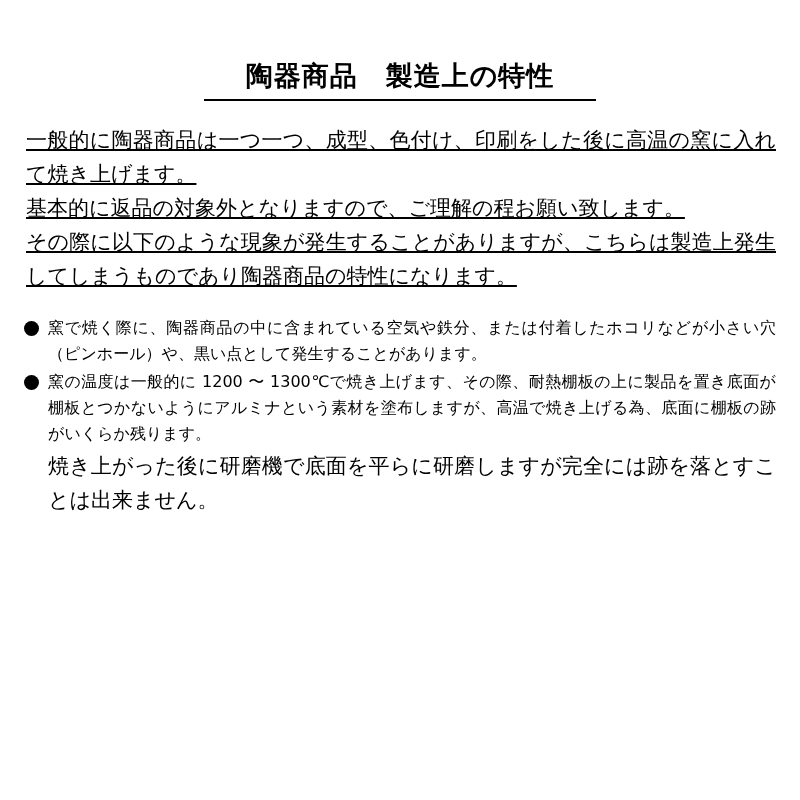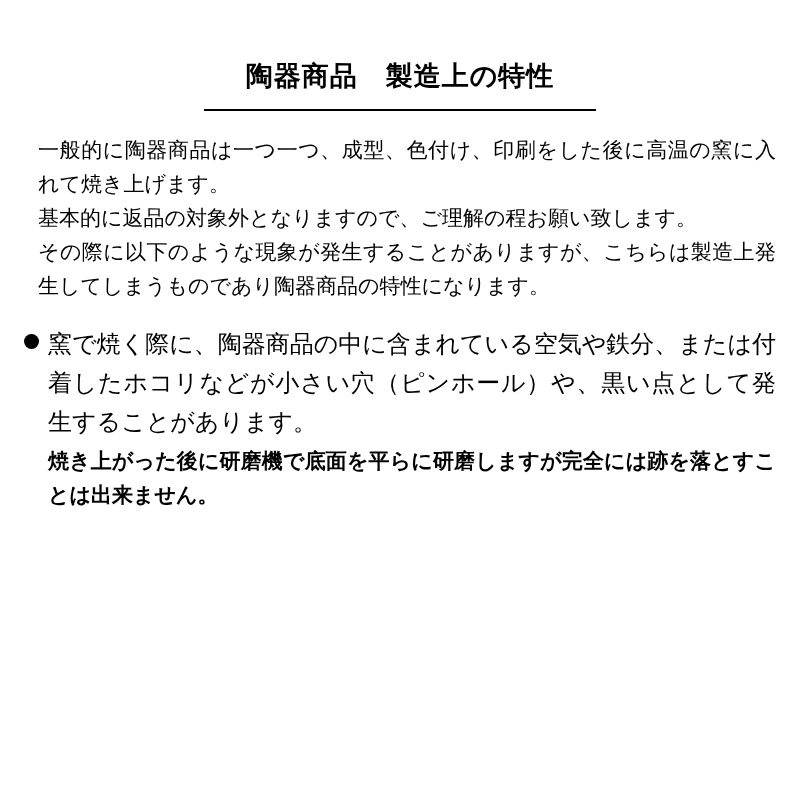--- a/index.html
+++ b/index.html
@@ -20,47 +20,48 @@
     height: 800px;
     box-sizing: border-box;
     padding: 58px 24px 0 24px;
   }
   .doc-title {
     text-align: center;
     font-size: 27px;
     font-weight: 700;
     letter-spacing: 1px;
     line-height: 1.3;
-    margin: 0 0 16px 0;
+    margin: 0 0 6px 0;
     display: block;
   }
   .title-underline {
     width: 392px;
     height: 2px;
     background: #000;
     margin: 0 auto 22px auto;
   }
   .intro {
     font-size: 21px;
     line-height: 1.62;
-    margin: 0 0 14px 12px;
+    margin: 0 0 14px 0;
     padding: 0 0 0 2px;
     text-align: justify;
     text-justify: inter-character;
+    text-decoration: underline;
   }
   .intro p {
     margin: 0;
   }
   .bullets {
     margin: 22px 0 0 0;
     padding: 0;
     list-style: none;
   }
   .bullet-item {
-    font-size: 24px;
+    font-size: 16px;
     line-height: 1.62;
     margin: 0 0 2px 0;
     position: relative;
     padding-left: 24px;
     text-align: justify;
     text-justify: inter-character;
   }
   .bullet-dot {
     position: absolute;
     left: 0;
@@ -70,21 +71,20 @@
     border-radius: 50%;
     background: #000;
   }
   .sub-para {
     font-size: 21px;
     line-height: 1.62;
     margin: 0;
     padding-left: 24px;
     text-align: justify;
     text-justify: inter-character;
-    font-weight: bold;
   }
 </style>
 </head>
 <body>
 
 <div class="page">
 
   <h1 class="doc-title">陶器商品　製造上の特性</h1>
   <div class="title-underline"></div>
 
@@ -92,17 +92,21 @@
     <p>一般的に陶器商品は一つ一つ、成型、色付け、印刷をした後に高温の窯に入れて焼き上げます。</p>
     <p>基本的に返品の対象外となりますので、ご理解の程お願い致します。</p>
     <p>その際に以下のような現象が発生することがありますが、こちらは製造上発生してしまうものであり陶器商品の特性になります。</p>
   </div>
 
   <ul class="bullets">
     <li class="bullet-item">
       <span class="bullet-dot"></span>
       <span>窯で焼く際に、陶器商品の中に含まれている空気や鉄分、または付着したホコリなどが小さい穴（ピンホール）や、黒い点として発生することがあります。</span>
     </li>
+    <li class="bullet-item">
+      <span class="bullet-dot"></span>
+      <span>窯の温度は一般的に 1200 〜 1300℃で焼き上げます、その際、耐熱棚板の上に製品を置き底面が棚板とつかないようにアルミナという素材を塗布しますが、高温で焼き上げる為、底面に棚板の跡がいくらか残ります。</span>
+    </li>
   </ul>
 
   <p class="sub-para">焼き上がった後に研磨機で底面を平らに研磨しますが完全には跡を落とすことは出来ません。</p>
 
 </div>
 
 </body></html>

